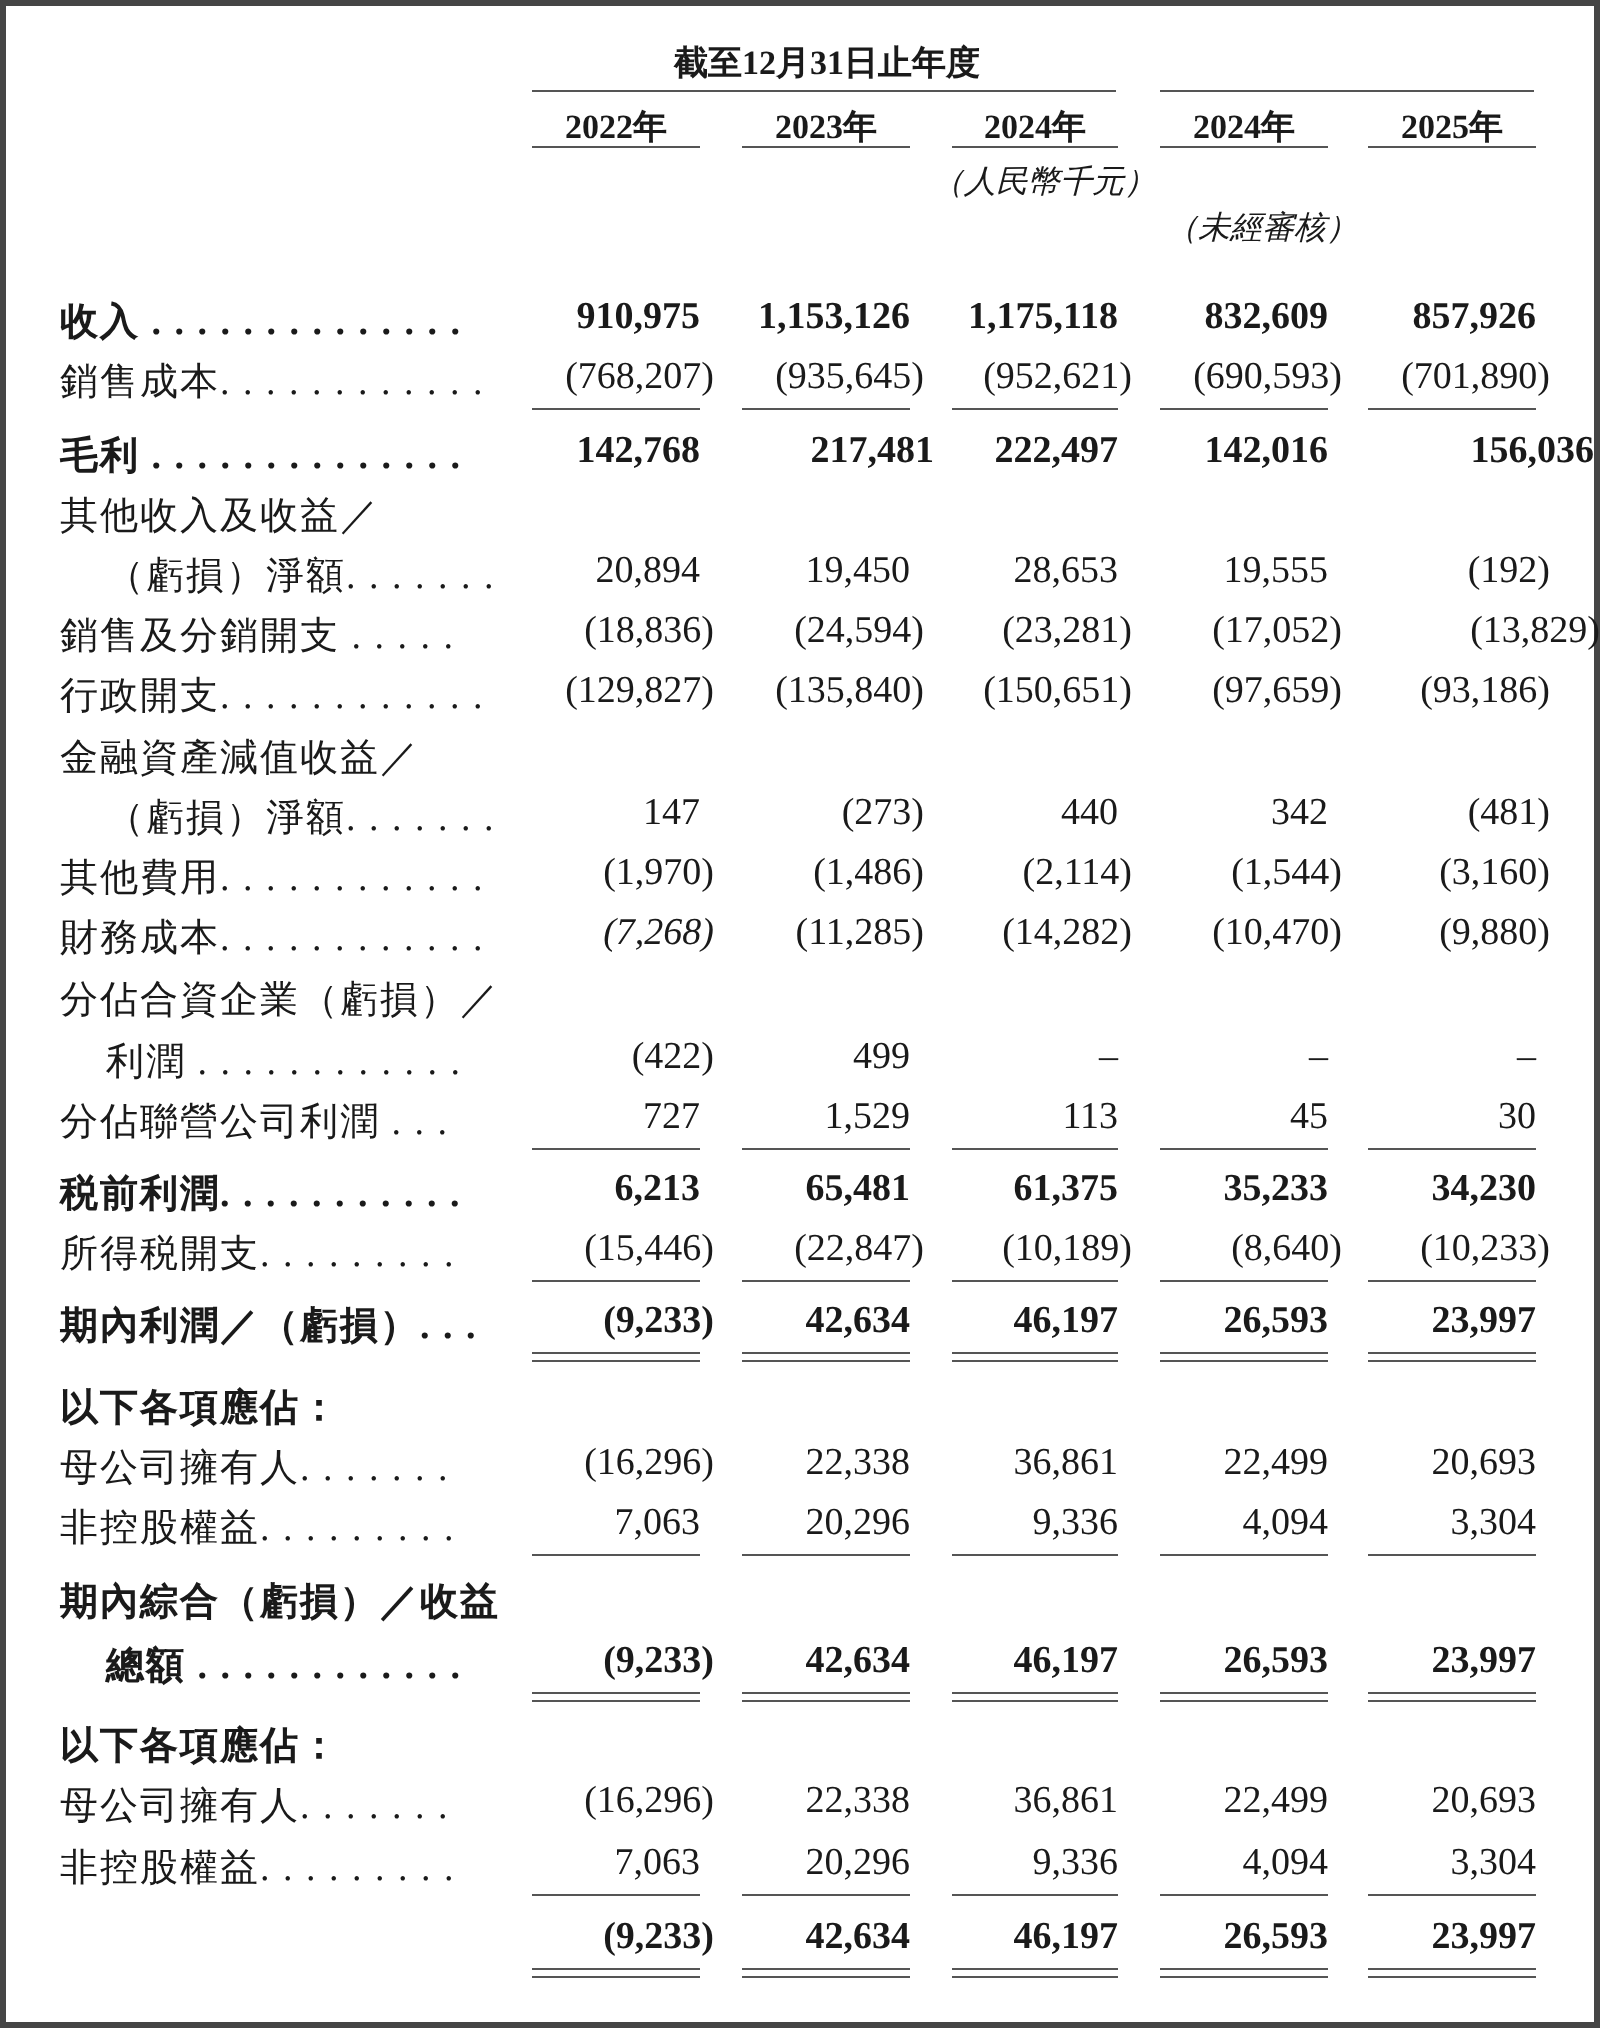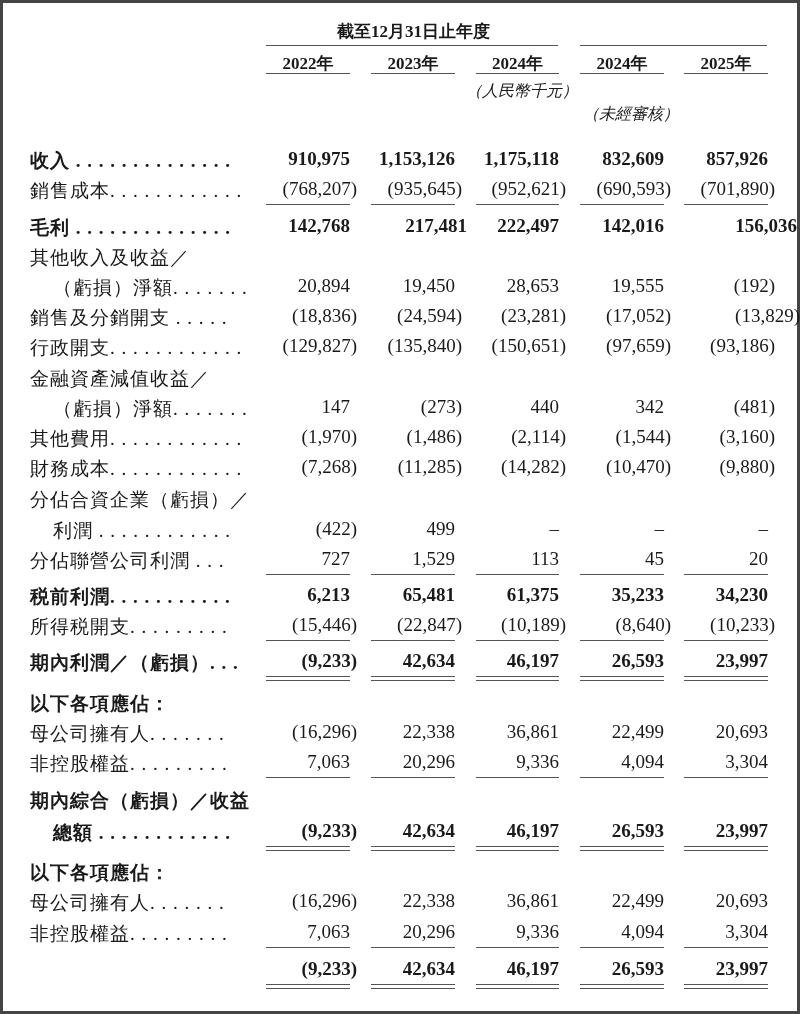--- a/index.html
+++ b/index.html
@@ -90,38 +90,38 @@
       <div class="num" style="left: 436px; width: 120px; top: 393px;">440</div>
       <div class="num" style="left: 541px; width: 120px; top: 393px;">342</div>
       <div class="num" style="left: 652px; width: 120px; top: 393px;">(481)</div>
       <div class="lbl" style="left: 27px; top: 423px;">其他費用. . . . . . . . . . . .</div>
       <div class="num" style="left: 234px; width: 120px; top: 423px;">(1,970)</div>
       <div class="num" style="left: 339px; width: 120px; top: 423px;">(1,486)</div>
       <div class="num" style="left: 443px; width: 120px; top: 423px;">(2,114)</div>
       <div class="num" style="left: 548px; width: 120px; top: 423px;">(1,544)</div>
       <div class="num" style="left: 652px; width: 120px; top: 423px;">(3,160)</div>
       <div class="lbl" style="left: 27px; top: 453px;">財務成本. . . . . . . . . . . .</div>
-      <div class="num" style="left: 234px; width: 120px; top: 453px;">(7,268)</div>
+      <div class="num" style="left: 234px; width: 120px; top: 453px; font-style: italic;">(7,268)</div>
       <div class="num" style="left: 339px; width: 120px; top: 453px;">(11,285)</div>
       <div class="num" style="left: 443px; width: 120px; top: 453px;">(14,282)</div>
       <div class="num" style="left: 548px; width: 120px; top: 453px;">(10,470)</div>
       <div class="num" style="left: 652px; width: 120px; top: 453px;">(9,880)</div>
       <div class="lbl" style="left: 27px; top: 484px;">分佔合資企業（虧損）／</div>
       <div class="lbl" style="left: 50px; top: 515px;">利潤 . . . . . . . . . . . .</div>
       <div class="num" style="left: 234px; width: 120px; top: 515px;">(422)</div>
       <div class="num" style="left: 332px; width: 120px; top: 515px;">499</div>
       <div class="num" style="left: 436px; width: 120px; top: 515px;">–</div>
       <div class="num" style="left: 541px; width: 120px; top: 515px;">–</div>
       <div class="num" style="left: 645px; width: 120px; top: 515px;">–</div>
       <div class="lbl" style="left: 27px; top: 545px;">分佔聯營公司利潤 . . .</div>
       <div class="num" style="left: 227px; width: 120px; top: 545px;">727</div>
       <div class="num" style="left: 332px; width: 120px; top: 545px;">1,529</div>
       <div class="num" style="left: 436px; width: 120px; top: 545px;">113</div>
       <div class="num" style="left: 541px; width: 120px; top: 545px;">45</div>
-      <div class="num" style="left: 645px; width: 120px; top: 545px;">20</div>
+      <div class="num" style="left: 645px; width: 120px; top: 545px;">30</div>
       <div class="line" style="left: 263px; width: 84px; top: 571px;"></div>
       <div class="line" style="left: 368px; width: 84px; top: 571px;"></div>
       <div class="line" style="left: 473px; width: 83px; top: 571px;"></div>
       <div class="line" style="left: 577px; width: 84px; top: 571px;"></div>
       <div class="line" style="left: 681px; width: 84px; top: 571px;"></div>
       <div class="lbl b" style="left: 27px; top: 581px;">税前利潤. . . . . . . . . . .</div>
       <div class="num b" style="left: 227px; width: 120px; top: 581px;">6,213</div>
       <div class="num b" style="left: 332px; width: 120px; top: 581px;">65,481</div>
       <div class="num b" style="left: 436px; width: 120px; top: 581px;">61,375</div>
       <div class="num b" style="left: 541px; width: 120px; top: 581px;">35,233</div>

